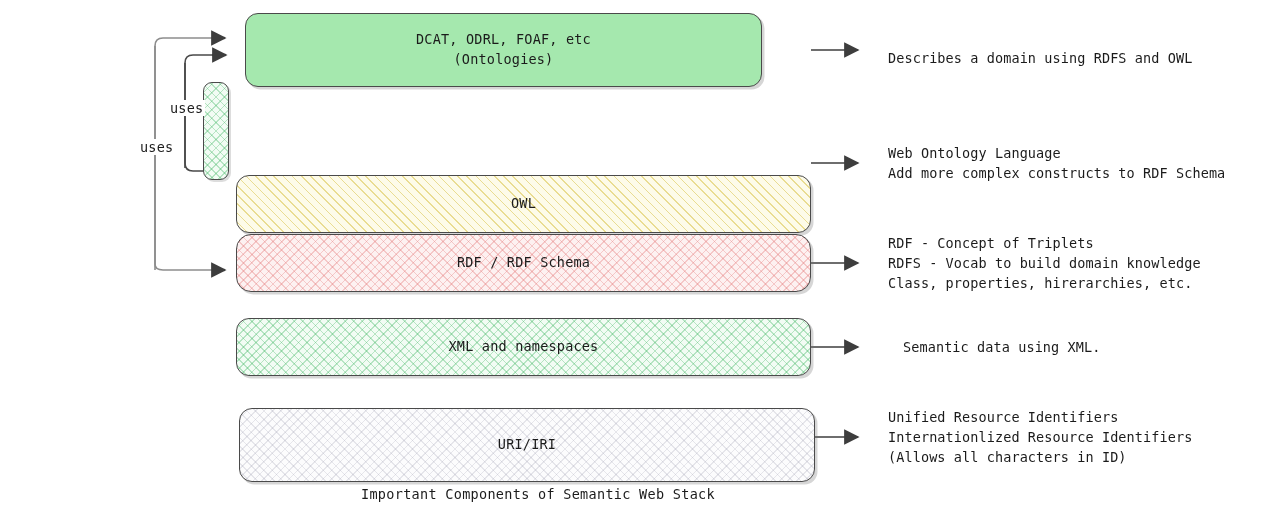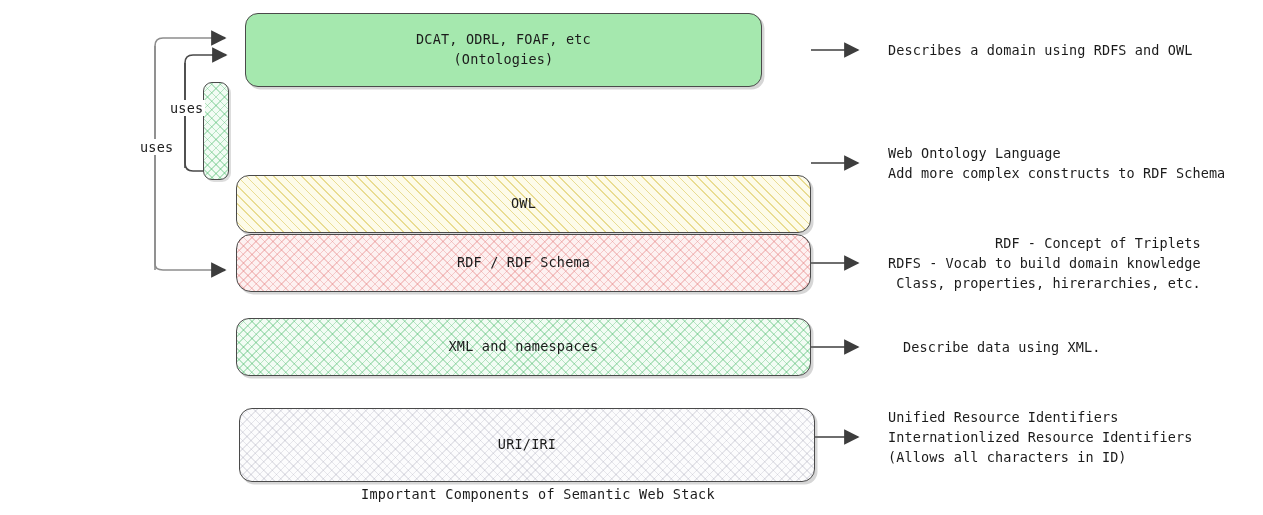--- a/index.html
+++ b/index.html
@@ -147,30 +147,30 @@
   <div class="box fill-hatch-pink" style="left:236px; top:234px; width:575px; height:58px;">RDF / RDF Schema</div>
 
   <div class="box fill-hatch-green" style="left:236px; top:318px; width:575px; height:58px;">XML and namespaces</div>
 
   <div class="box fill-hatch-gray" style="left:239px; top:408px; width:576px; height:74px;">URI/IRI</div>
 
   <div class="edge-label" style="left:168px; top:100px;">uses</div>
 
   <div class="edge-label" style="left:138px; top:139px;">uses</div>
 
-  <div class="note" style="left:888px; top:40px;">Describes a domain using RDFS and OWL</div>
+  <div class="note" style="left:888px; top:48px;">Describes a domain using RDFS and OWL</div>
 
   <div class="note" style="left:888px; top:143px;">Web Ontology Language
 Add more complex constructs to RDF Schema</div>
 
-  <div class="note" style="left:888px; top:233px;text-align:right;">RDF - Concept of Triplets
+  <div class="note" style="left:888px; top:233px;">RDF - Concept of Triplets
 RDFS - Vocab to build domain knowledge
 Class, properties, hirerarchies, etc.</div>
 
-  <div class="note" style="left:903px; top:337px;">Describe data using XML.</div>
+  <div class="note" style="left:903px; top:337px;">Semantic data using XML.</div>
 
   <div class="note" style="left:888px; top:407px;">Unified Resource Identifiers
 Internationlized Resource Identifiers
 (Allows all characters in ID)</div>
 
   <div class="caption" style="left:361px; top:486px;">Important Components of Semantic Web Stack</div>
 
 </div>
 
 </body></html>

